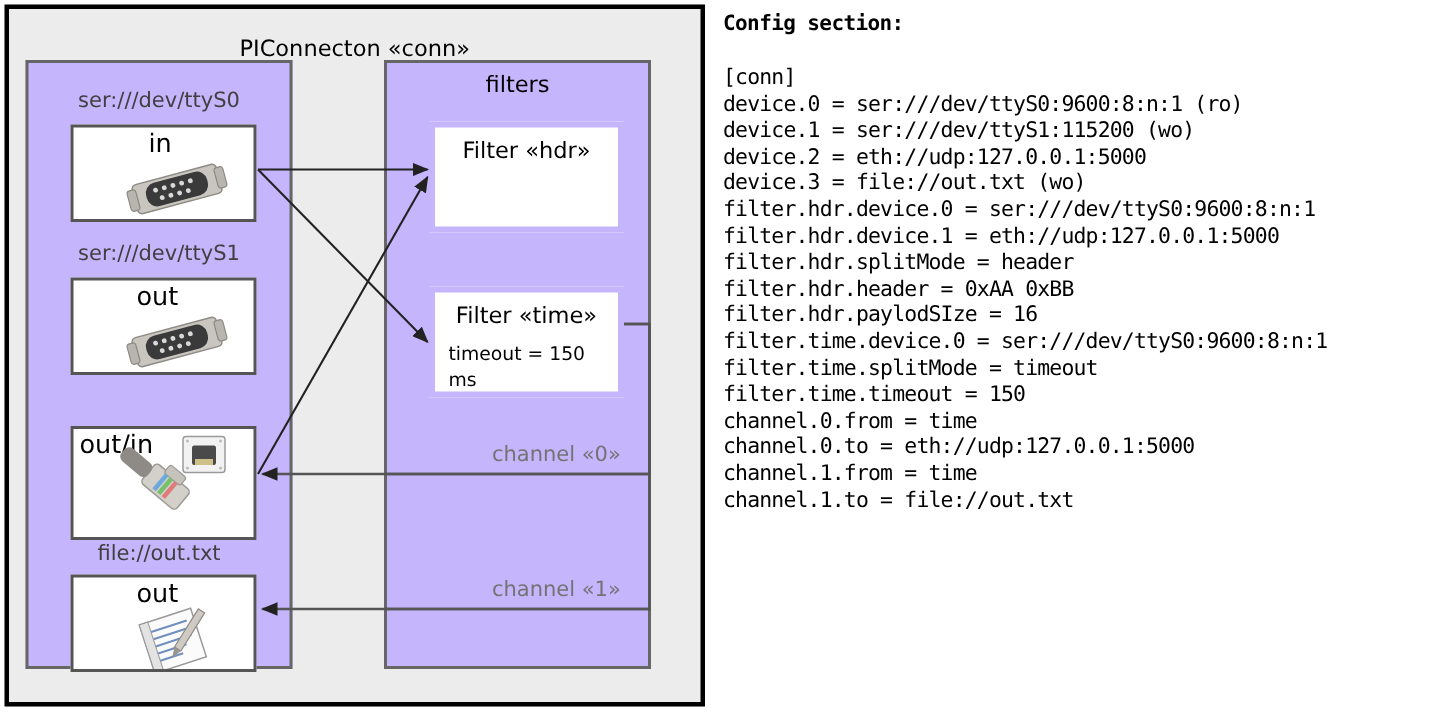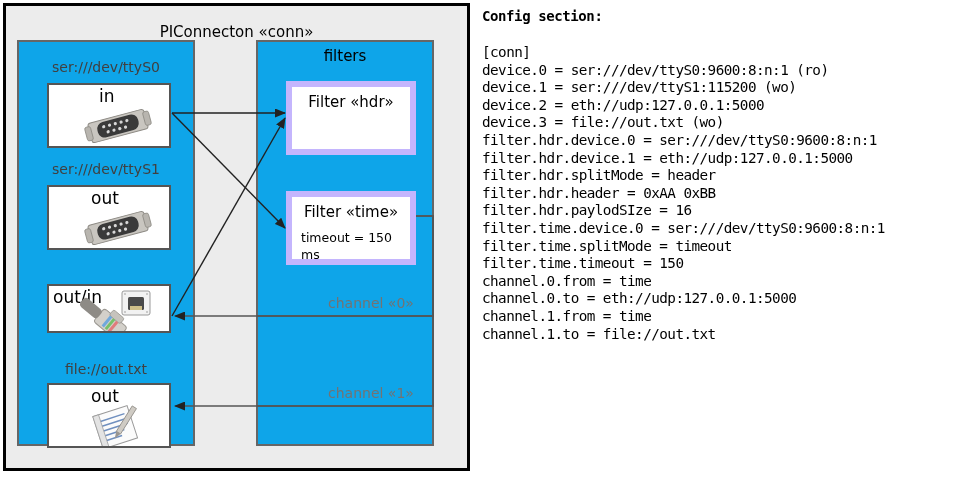--- a/index.html
+++ b/index.html
@@ -39,21 +39,21 @@
     width: 100%;
     text-align: center;
     font-size: 15px;
     color: #000;
     margin-top: 12px;
   }
 
   .group-box {
     position: absolute;
     box-sizing: border-box;
-    background: #0ea5e9;
+    background: #c4b5fd;
     border: 2px solid #666666;
   }
   .group-title {
     position: absolute;
     left: 0;
     top: 5px;
     width: 100%;
     text-align: center;
     font-size: 15px;
     color: #000;
@@ -97,21 +97,21 @@
   .icon-wrap {
     position: absolute;
     pointer-events: none;
   }
 
   
   .filter-box {
     position: absolute;
     box-sizing: border-box;
     background: #ffffff;
-    border: 6px solid #c4b5fd;
+    border: 4px solid #c4b5fd;
     padding-left: 40px;
   }
   .filter-title {
     position: absolute;
     left: 0;
     top: 6px;
     width: 100%;
     text-align: center;
     font-size: 15px;
     color: #000;
@@ -227,21 +227,21 @@
             <circle cx="36" cy="24" r="1.6"></circle>
               <circle cx="42" cy="24" r="1.6"></circle>
           </g>
           <rect x="2" y="14" width="6" height="14" rx="2" fill="#b8b5af" stroke="#8d8a84" stroke-width="0.8"></rect>
           <rect x="62" y="14" width="6" height="14" rx="2" fill="#b8b5af" stroke="#8d8a84" stroke-width="0.8"></rect>
         </g>
       </svg>
     </span>
   </div>
 
-  <div class="device-card" style="left:44px; top:281px; width:124px; height:49px;">
+  <div class="device-card" style="left:44px; top:281px; width:124px; height:76px;">
     <span class="card-text" style="left:4px; top:1px;">out/in</span>
     <span class="icon-wrap" style="left:24px; top:2px; width:96px; height:60px;">
       <svg width="96" height="60" viewBox="0 0 96 60">
         <rect x="49" y="3" width="28" height="24" rx="2" fill="#f2f2f2" stroke="#9a9a9a" stroke-width="1"></rect>
         <rect x="55" y="9" width="16" height="13" rx="1.5" fill="#4a4a4a"></rect>
         <rect x="57" y="18" width="12" height="4" fill="#cfc08a"></rect>
         <circle cx="52" cy="6" r="1" fill="#bbb"></circle>
           <circle cx="74" cy="6" r="1" fill="#bbb"></circle>
         <circle cx="52" cy="24" r="1" fill="#bbb"></circle>
           <circle cx="74" cy="24" r="1" fill="#bbb"></circle>

